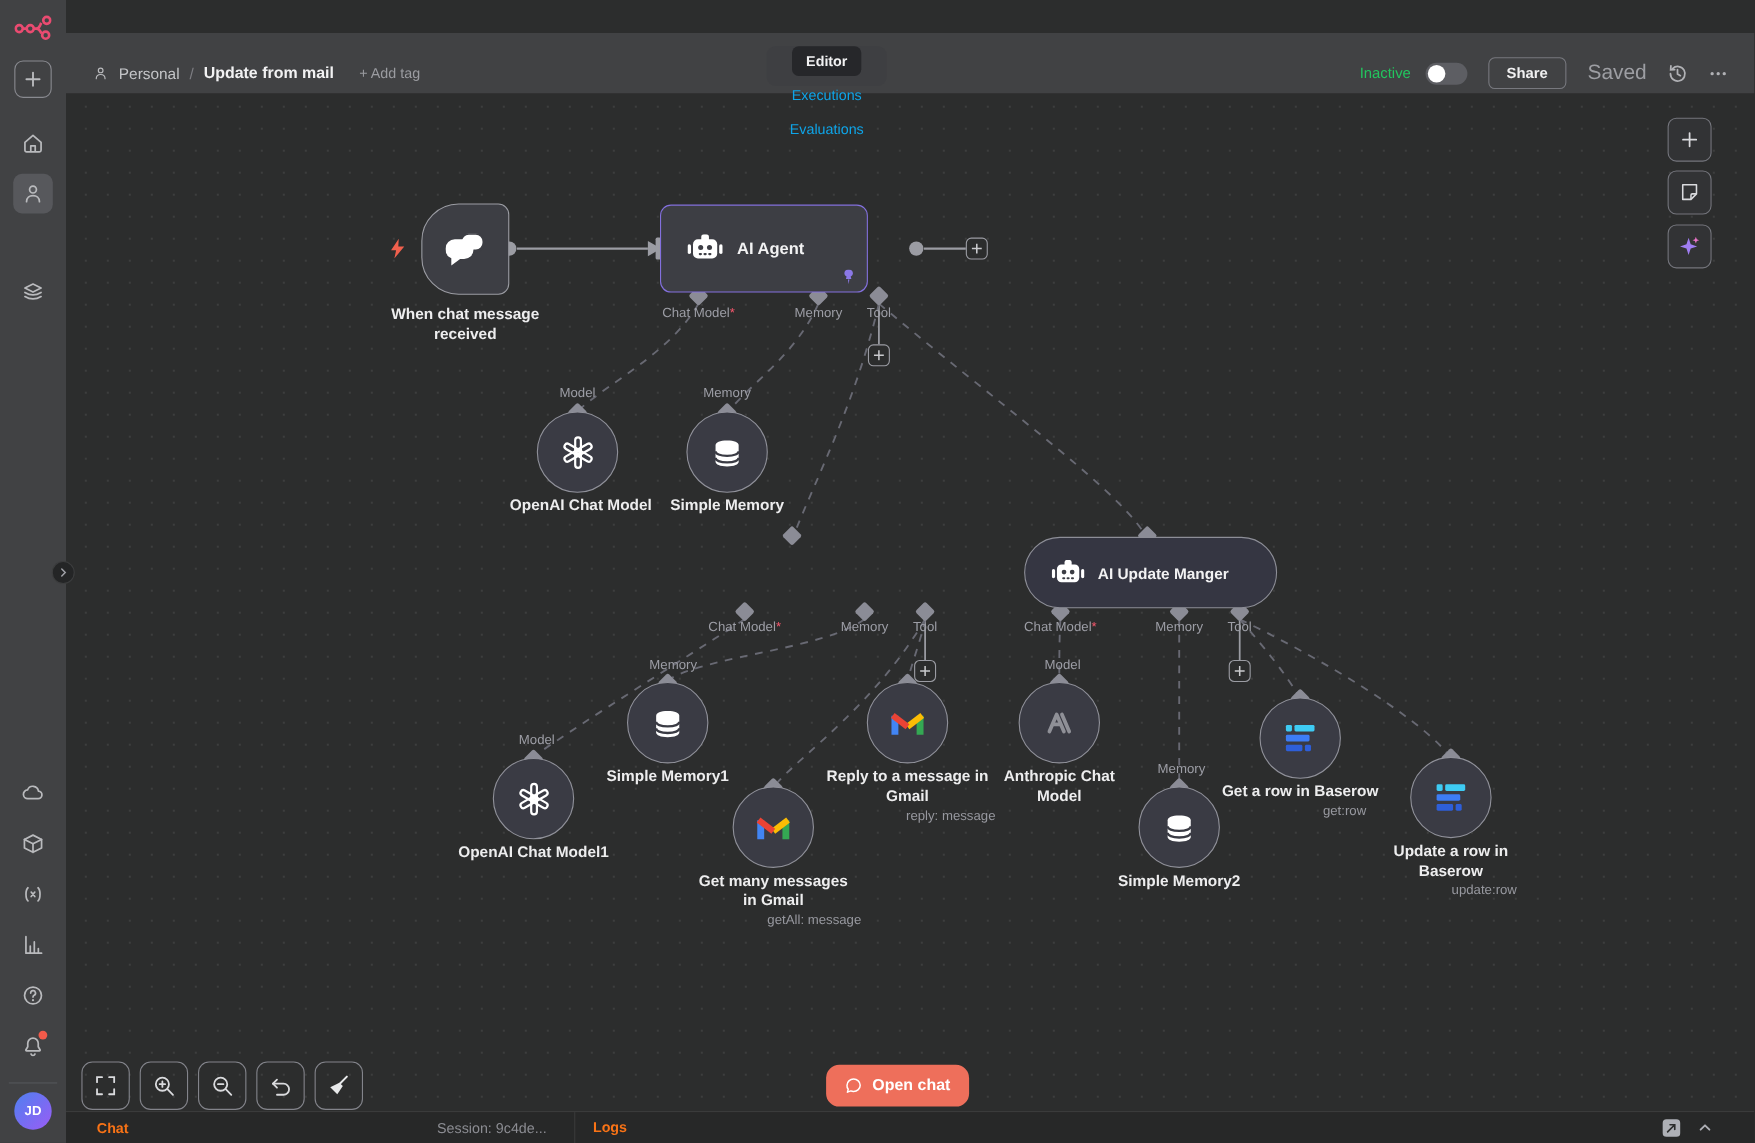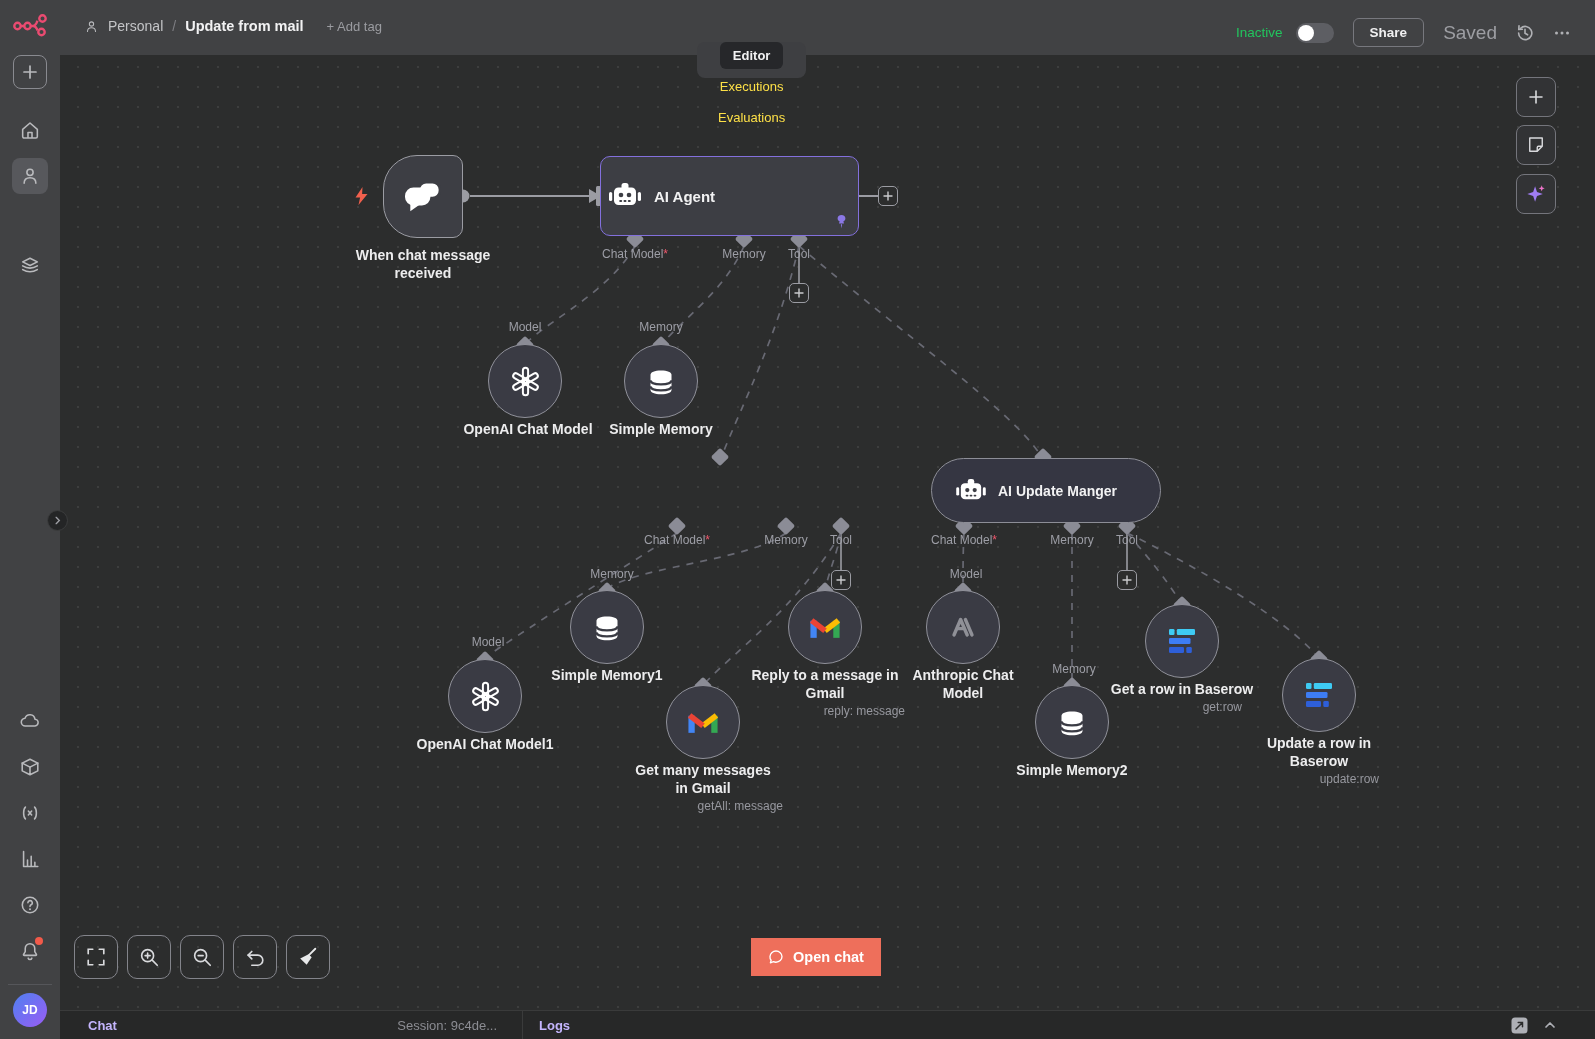--- a/index.html
+++ b/index.html
@@ -18,59 +18,59 @@
   .sb-spacer { flex:1; }
   .sb-divider { width:44px; border-top:1px solid #55565a; margin:10px 0 8px; }
   .avatar { width:34px; height:34px; border-radius:50%; margin-bottom:12px;
             background:linear-gradient(135deg,#4f80f0,#9a5cf5); color:#fff; font-size:12px;
             font-weight:bold; display:flex; align-items:center; justify-content:center; }
   .icon-stroke { stroke:#b9babd; stroke-width:1.7; fill:none; stroke-linecap:round; stroke-linejoin:round; }
   .bell-dot { position:absolute; top:4px; right:5px; width:8px; height:8px; border-radius:50%; background:#f25a4a; }
 
   
   .main { flex:1; display:flex; flex-direction:column; position:relative; }
-  header { height:55px; background:#414244; display:flex; align-items:flex-start; padding:18px 24px 0 24px; }
+  header { height:55px; background:#414244; display:flex; align-items:center; padding:18px 24px 0 24px;margin-top:30px; }
   .crumb { display:flex; align-items:center; gap:9px; }
   .crumb-project { color:#c3c4c7; font-size:14px; }
   .crumb-sep { color:#7d7e83; font-size:14px; }
   .crumb-title { color:#f2f2f3; font-size:14.5px; font-weight:bold; }
   .add-tag { color:#9b9ca1; font-size:13px; margin-left:14px; cursor:pointer; }
   .head-right { margin-left:auto; display:flex; align-items:center; gap:19px; }
   .inactive-label { color:#22c55e; font-size:13.5px; }
   .toggle { width:38px; height:20px; border-radius:10px; background:#5d5e63; position:relative; cursor:pointer; margin-left:-6px;}
   .toggle-knob { position:absolute; left:2px; top:2px; width:16px; height:16px; border-radius:50%; background:#fff; }
   .share-btn { border:1px solid #77787e; border-radius:6px; color:#f0f0f1; font-size:13.5px;
                font-weight:bold; padding:6px 16px; background:transparent; cursor:pointer; }
   .saved-label { color:#9d9ea3; font-size:19px; }
 
   
   .tab-switcher { position:absolute; left:697px; top:42px; height:36px; background:#3e3f42;
                   border-radius:8px; display:flex; align-items:center; padding:0 8px; gap:4px; z-index:30;flex-direction:column; }
-  .tab { font-size:13px; color:#fde047; padding:6px 13px; border-radius:6px; cursor:pointer; white-space:nowrap; }
+  .tab { font-size:13px; color:#0ea5e9; padding:6px 13px; border-radius:6px; cursor:pointer; white-space:nowrap; }
   .tab.active { background:#26272a; color:#f2f2f3; font-weight:bold; }
 
   
   .canvas { position:relative; flex:1; background:#2c2d2d;
             background-image:radial-gradient(#3d3e3e 1.1px, transparent 1.2px);
             background-size:20px 20px; background-position:8px 2px; overflow:hidden; }
   .edges { position:absolute; inset:0; }
 
   .node-label { position:absolute; transform:translateX(-50%); text-align:center;
                 color:#ededee; font-size:14px; font-weight:bold; line-height:1.27; }
   .node-sub { position:absolute; transform:translateX(-50%); text-align:right;
               color:#97989f; font-size:12px; }
   .port-label { position:absolute; transform:translateX(-50%); color:#9d9ea6; font-size:12px; white-space:nowrap; }
   .port-label .star { color:#f0566b; }
 
   .trigger-node { position:absolute; left:323px; top:100px; width:80px; height:83px;
                   background:#3d3e44; border:1.5px solid #9b9ca3; border-radius:34px 10px 10px 34px;
                   display:flex; align-items:center; justify-content:center; cursor:pointer; }
-  .agent-node { position:absolute; left:540px; top:101px; width:259px; height:80px;
+  .agent-node { position:absolute; left:540px; top:101px; width:189px; height:80px;
                 background:#3d3e44; border:1.5px solid #8370dd; border-radius:10px;
-                display:flex; align-items:center; padding-left:8px; gap:13px; cursor:pointer; }
+                display:flex; align-items:center; padding-left:24px; gap:13px; cursor:pointer; }
   .agent-title { color:#f2f2f3; font-size:15px; font-weight:bold; }
   .pin-icon { position:absolute; right:10px; bottom:6px; }
   .pill-node { position:absolute; width:230px; height:65px; background:#353642;
                border:1.4px solid #8d8e97; border-radius:33px; display:flex; align-items:center;
                padding-left:24px; gap:12px; cursor:pointer; }
   .pill-title { color:#f2f2f3; font-size:14px; font-weight:bold; }
   .circle-node { position:absolute; width:74px; height:74px; border-radius:50%;
                  background:#3a3b44; border:1.6px solid #90919a; display:flex;
                  align-items:center; justify-content:center; cursor:pointer;
                  transform:translate(-50%,-50%); }
@@ -82,34 +82,34 @@
   .canvas-controls { position:absolute; left:14px; top:880px; display:flex; gap:9px; }
   .ctrl-btn { width:44px; height:44px; border:1.5px solid #83848b; border-radius:10px;
               display:flex; align-items:center; justify-content:center; cursor:pointer; background:transparent; }
 
   
   .float-btn { position:absolute; right:39px; width:40px; height:40px; border:1.5px solid #74757c;
                border-radius:8px; background:#323335; display:flex; align-items:center;
                justify-content:center; cursor:pointer; }
 
   .open-chat { position:absolute; left:691px; top:883px; width:130px; height:38px;
-               background:#ee6f5b; border:none; border-radius:0; color:#fff; font-size:14.5px;
+               background:#ee6f5b; border:none; border-radius:12px; color:#fff; font-size:14.5px;
                font-weight:bold; display:flex; align-items:center; justify-content:center; gap:9px; cursor:pointer; }
 
   
   .edge-handle { position:absolute; left:47px; top:510px; width:21px; height:21px; border-radius:50%;
                  background:#242526; border:1px solid #3c3d3e; display:flex; align-items:center;
                  justify-content:center; z-index:45; cursor:pointer; }
 
   
   .bottom-bar { height:29px; background:#272828; border-top:1px solid #3a3b3b; display:flex;
                 align-items:center; position:relative; }
   .bb-chat { width:462px; display:flex; align-items:center; justify-content:space-between;
              padding:0 25px 0 28px; }
-  .bb-label { color:#c4b5fd; font-size:13px; font-weight:bold; cursor:pointer; }
+  .bb-label { color:#f97316; font-size:13px; font-weight:bold; cursor:pointer; }
   .bb-session { color:#8b8c92; font-size:13px; }
   .bb-div { width:1px; height:29px; background:#3a3b3b; }
   .bb-logs { padding-left:16px; }
   .bb-right { margin-left:auto; display:flex; align-items:center; gap:15px; margin-right:38px; }
 </style>
 </head>
 <body>
 
 <svg width="0" height="0" style="position:absolute">
   <defs>

